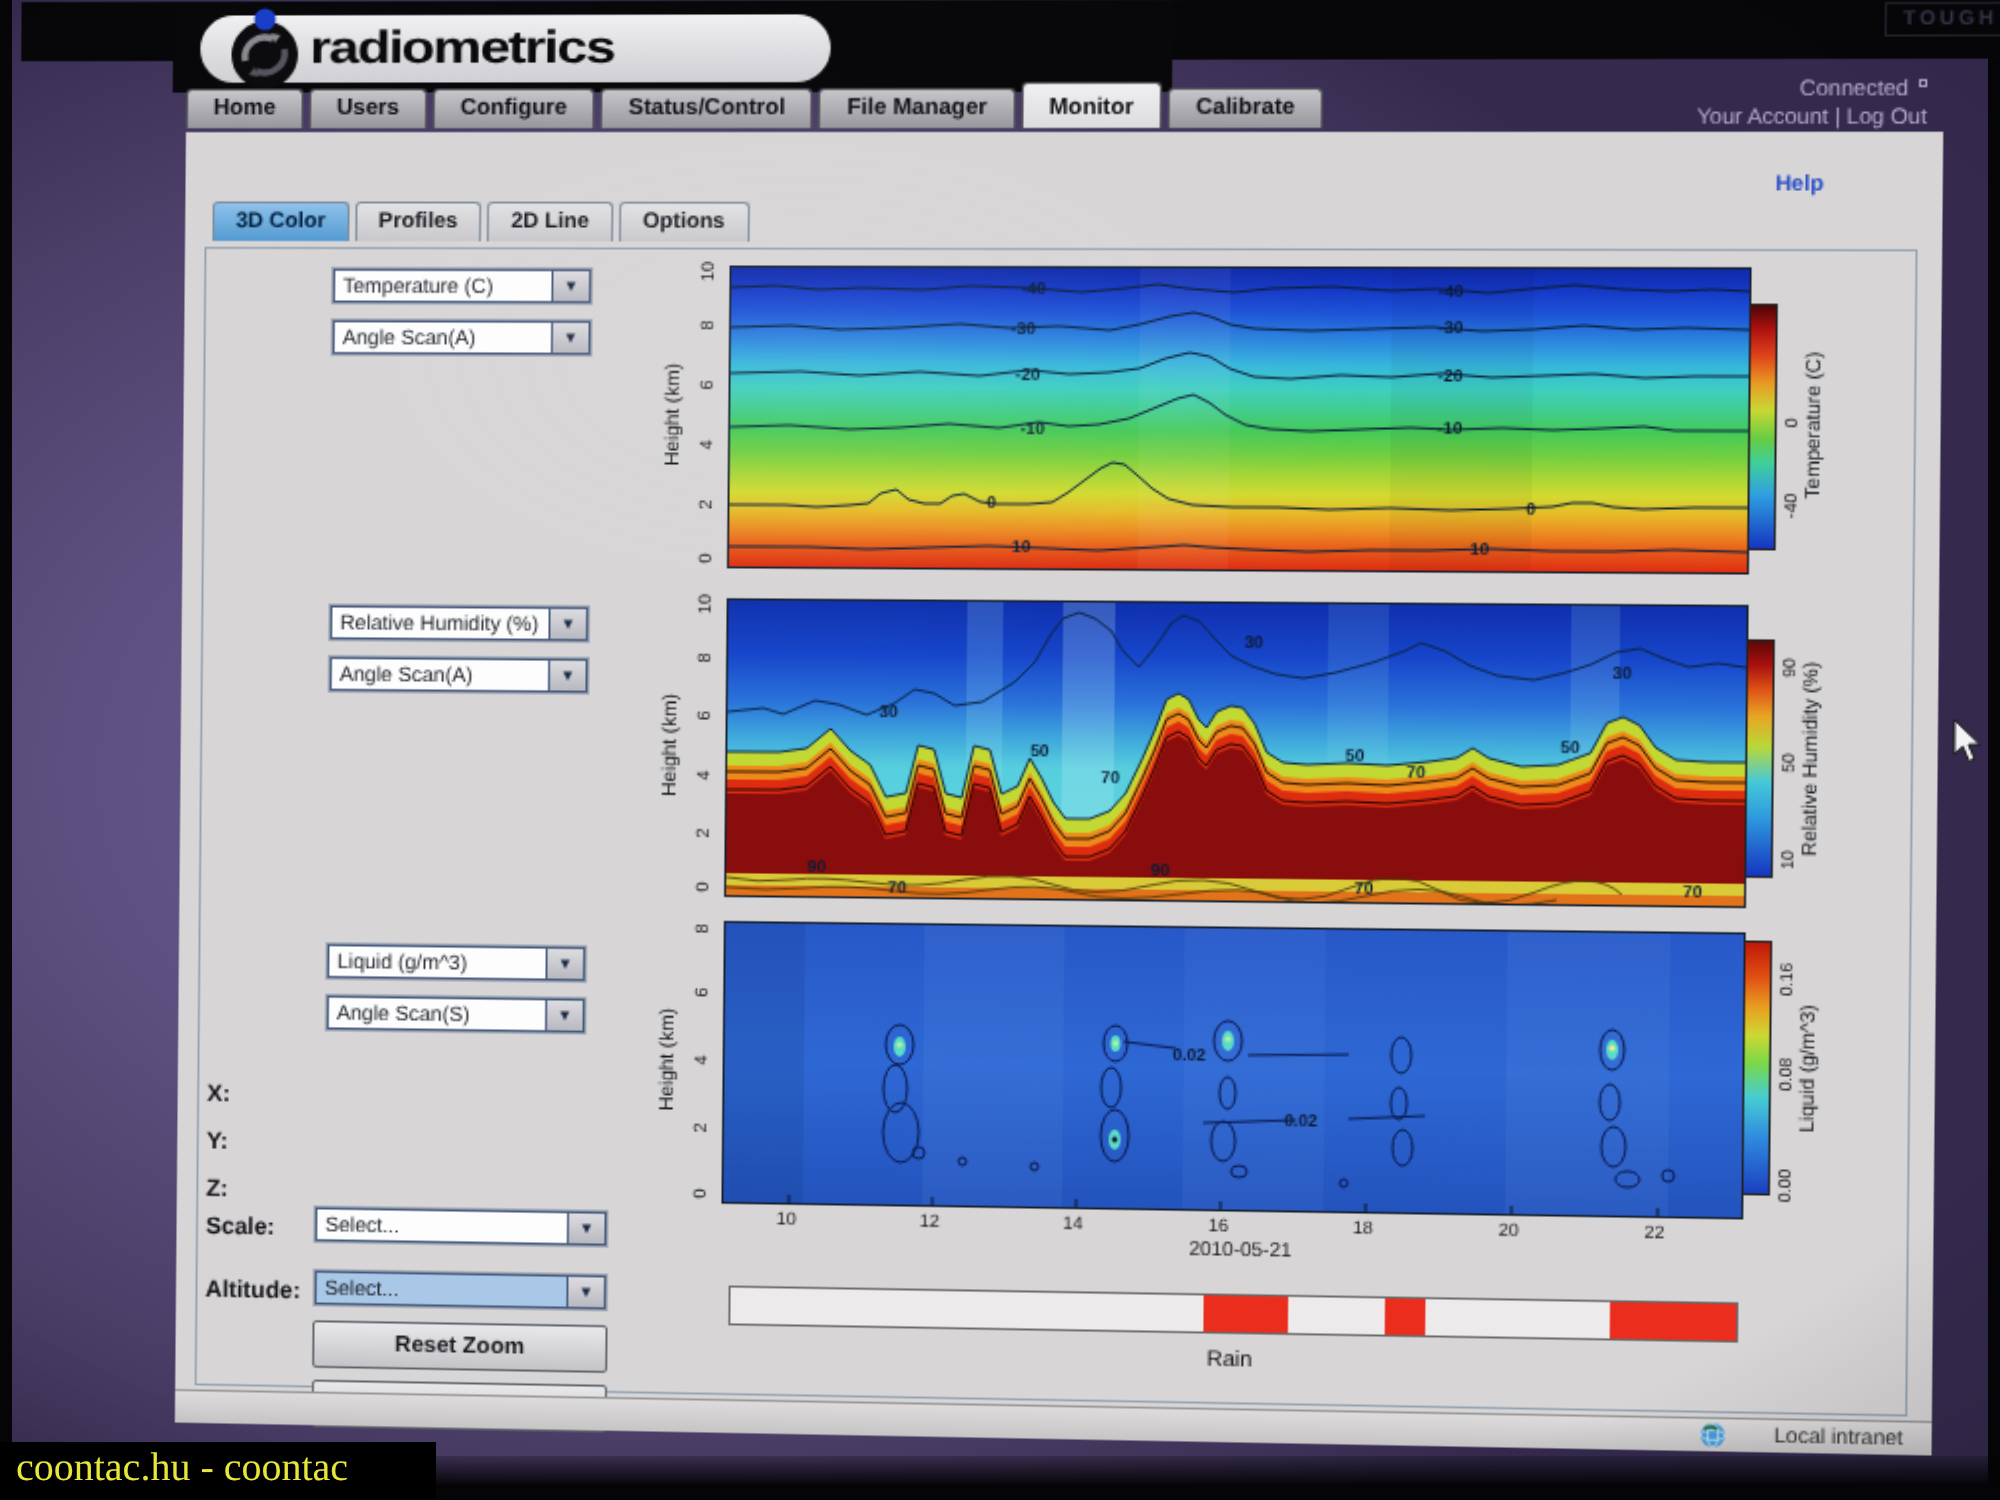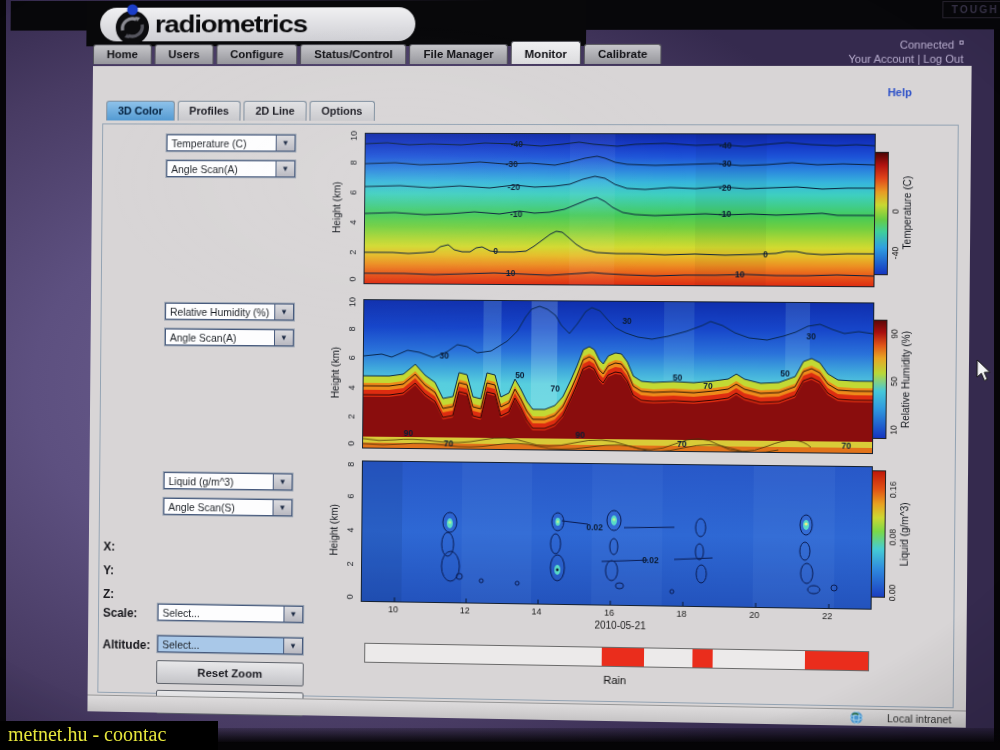--- a/index.html
+++ b/index.html
@@ -422,14 +422,14 @@
     </div>
 
     <svg class="cursor" width="16" height="22" viewBox="0 0 16 22">
       <polygon points="1,0 1,17 5.2,13.2 8.2,20.4 11,19.2 8,12.2 13.5,12" fill="#f4f4f6" stroke="#141414" stroke-width="1"></polygon>
     </svg>
   </div>
 
   <div class="glare"></div>
   <div class="vignette"></div>
   <div class="botband"></div>
-  <div class="watermark">metnet.hu - coontac</div>
+  <div class="watermark">coontac.hu - coontac</div>
 </div>
 
 </body></html>

